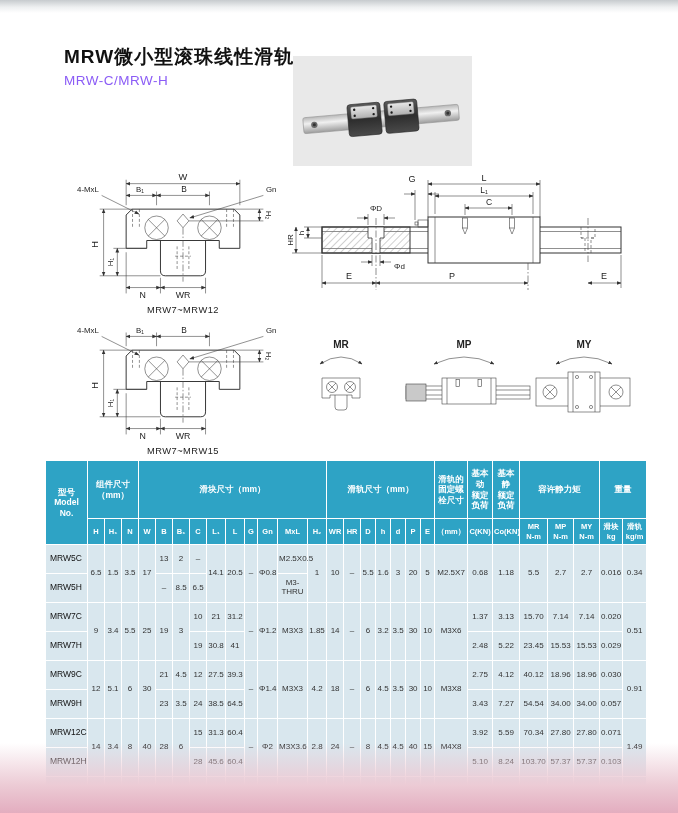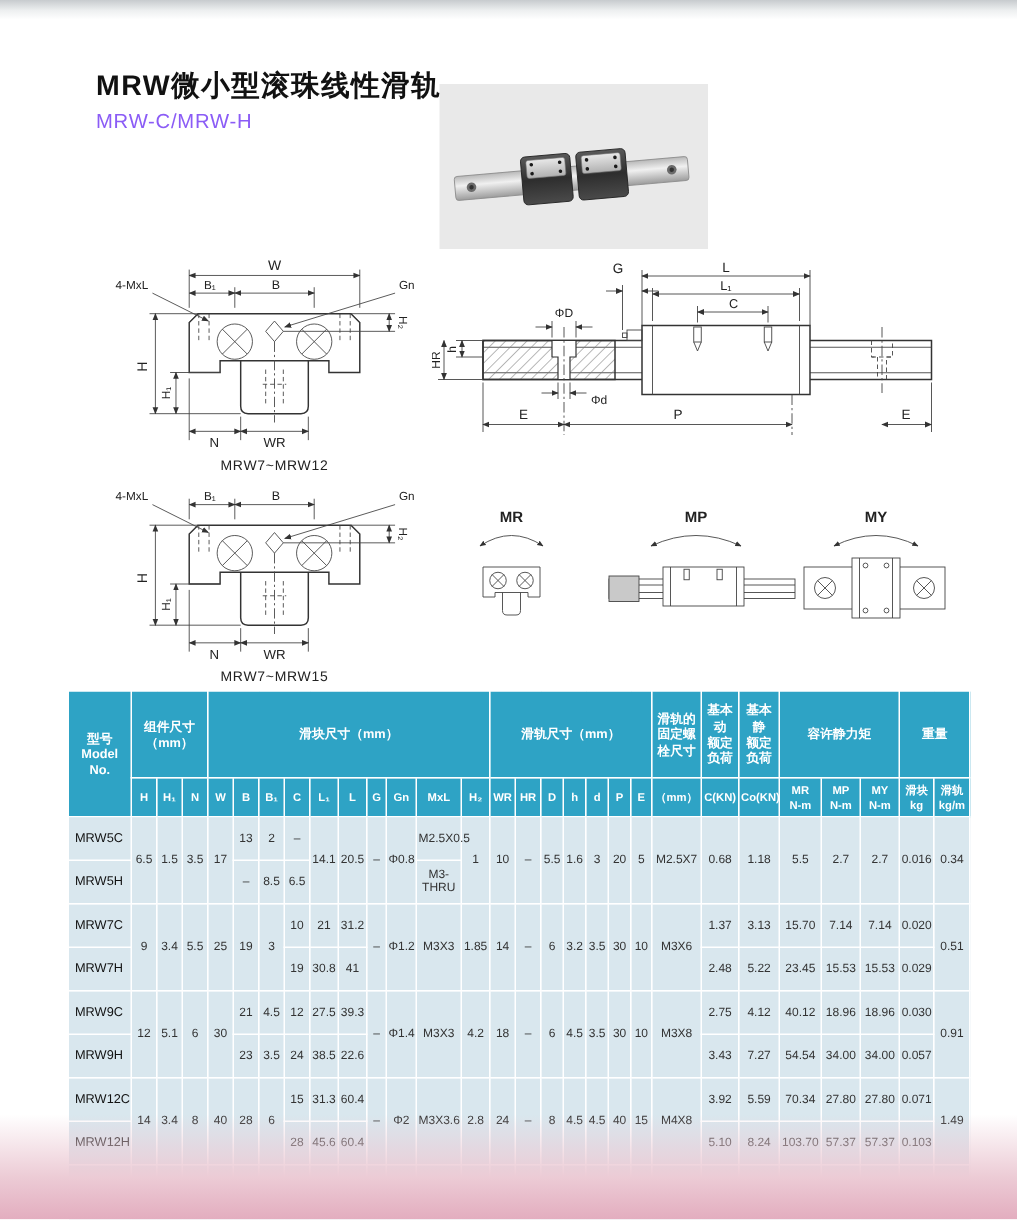--- a/index.html
+++ b/index.html
@@ -547,21 +547,21 @@
           <td>18.96</td>
           <td>0.030</td>
           <td rowspan="2">0.91</td>
         </tr>
         <tr>
           <td class="model">MRW9H</td>
           <td>23</td>
           <td>3.5</td>
           <td>24</td>
           <td>38.5</td>
-          <td>22.6</td>
+          <td>64.5</td>
           <td>3.43</td>
           <td>7.27</td>
           <td>54.54</td>
           <td>34.00</td>
           <td>34.00</td>
           <td>0.057</td>
         </tr>
         <tr>
           <td class="model">MRW12C</td>
           <td rowspan="2">14</td>

